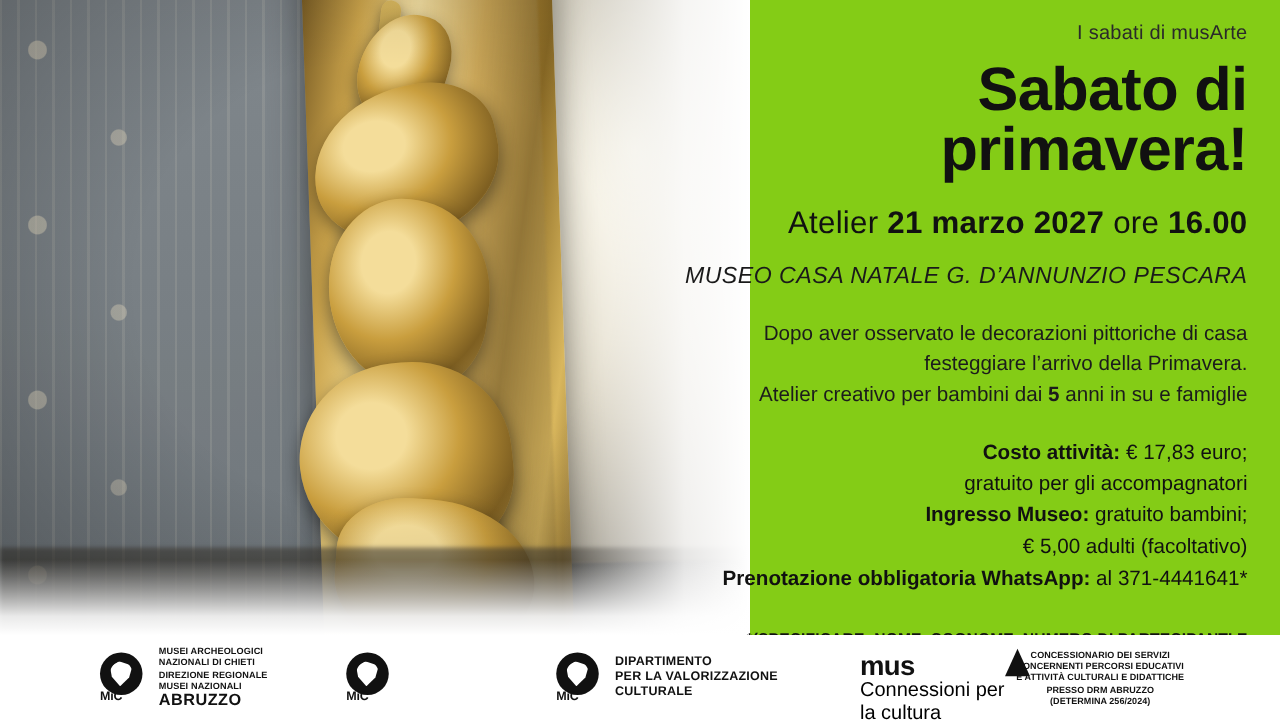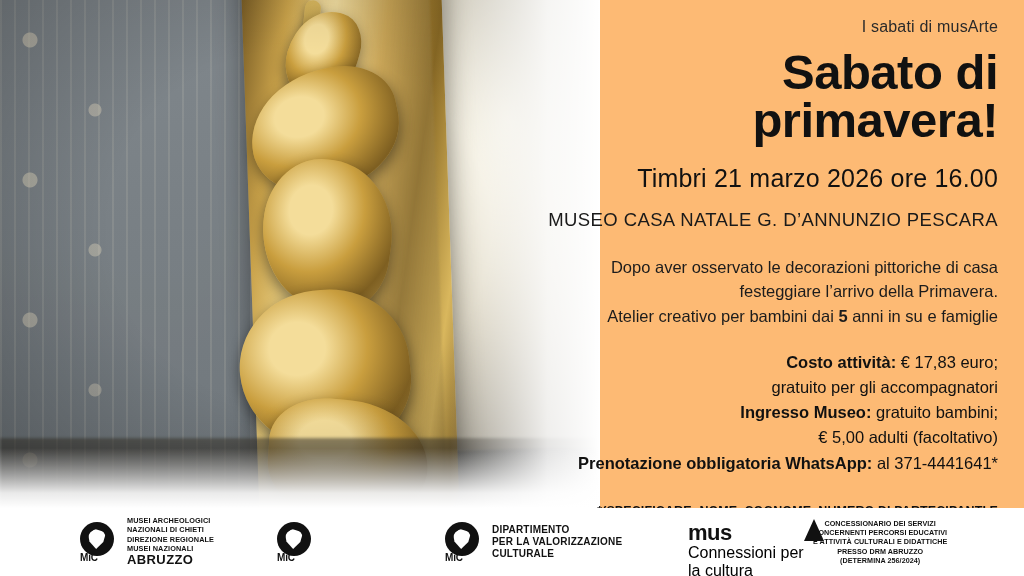--- a/index.html
+++ b/index.html
@@ -5,21 +5,21 @@
   * { box-sizing: border-box; margin: 0; padding: 0; }
   html, body {
     width: 1024px; height: 576px;
     font-family: "Liberation Sans", sans-serif;
     background: #ffffff;
     overflow: hidden;
   }
   .poster {
     position: relative;
     width: 1024px; height: 576px;
-    background: #fdba74;
+    background: #84cc16;
     overflow: hidden;
   }
 
   
   .photo {
     position: absolute;
     left: 0; top: 0;
     width: 600px; height: 508px;
     overflow: hidden;
     background: #8e9195;
@@ -130,26 +130,27 @@
     letter-spacing: -0.5px;
     color: #111;
   }
   .title .line2 { display: block; }
   .datetime {
     margin-top: 20px;
     font-size: 25px;
     color: #111;
     letter-spacing: 0.2px;
   }
-  .datetime b { font-weight: 400; }
+  .datetime b { font-weight: 700; }
   .venue {
     margin-top: 16px;
     font-size: 18.5px;
     letter-spacing: 0.4px;
     color: #1a1a1a;
+    font-style: italic;
   }
   .desc {
     margin-top: 24px;
     font-size: 16.5px;
     line-height: 1.48;
     color: #1c1c1c;
   }
   .desc b { font-weight: 700; }
   .prices {
     margin-top: 22px;
@@ -281,21 +282,21 @@
 
   <div class="content">
     <div class="kicker">I sabati di musArte</div>
 
     <h1 class="title">
       <span>Sabato di</span>
       <span class="line2">primavera!</span>
     </h1>
 
     <div class="datetime">
-      <span>Timbri </span><b>21 marzo</b><span> </span><b>2026</b><span> ore </span><b>16.00</b>
+      <span>Atelier </span><b>21 marzo</b><span> </span><b>2027</b><span> ore </span><b>16.00</b>
     </div>
 
     <div class="venue">MUSEO CASA NATALE G. D’ANNUNZIO PESCARA</div>
 
     <div class="desc">
       <div>Dopo aver osservato le decorazioni pittoriche di casa</div>
       <div>festeggiare l’arrivo della Primavera.</div>
       <div>
         <span>Atelier creativo per bambini dai </span><b>5</b><span> anni in su e famiglie</span>
       </div>

